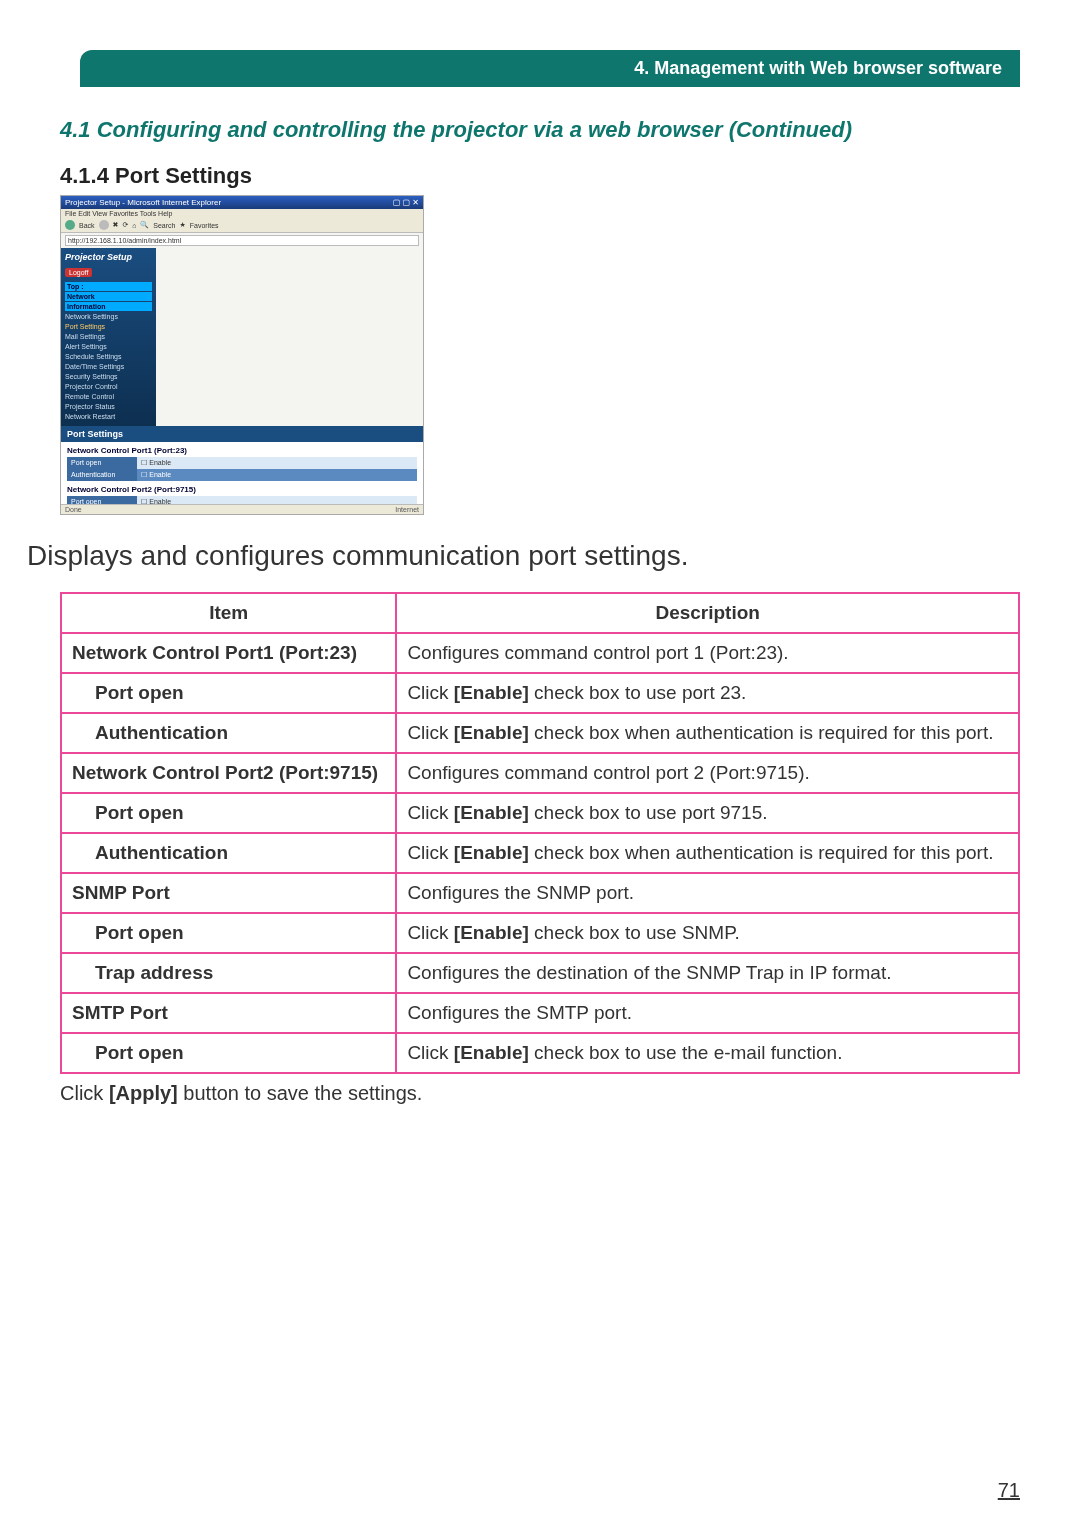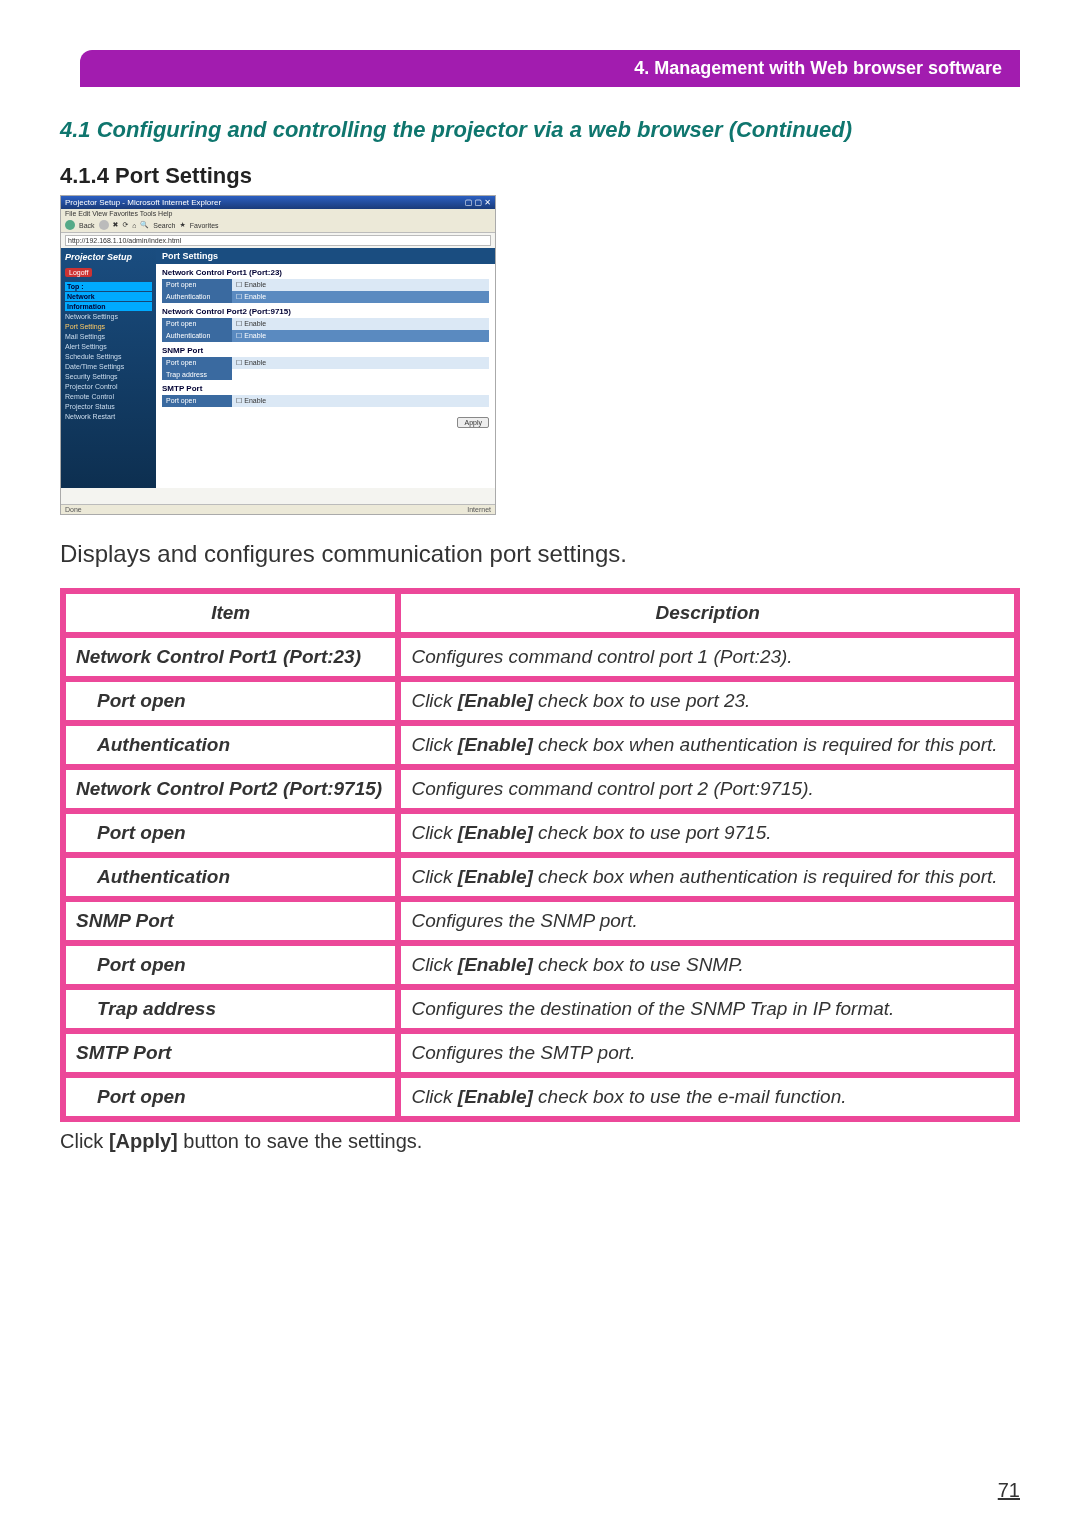--- a/index.html
+++ b/index.html
@@ -5,21 +5,21 @@
   * { box-sizing: border-box; margin: 0; padding: 0; }
   body {
     font-family: Arial, Helvetica, sans-serif;
     width: 1080px;
     height: 1532px;
     background: #ffffff;
     position: relative;
     color: #333;
   }
   .header-bar {
-    background: #a21caf;
+    background: #0f766e;
     color: #fff;
     font-weight: bold;
     padding: 8px 18px;
     border-radius: 12px 0 0 0;
     margin: 50px 60px 0 80px;
     font-size: 18px;
     text-align: right;
   }
   .section-title {
     font-style: italic;
@@ -28,21 +28,21 @@
     margin: 30px 60px 20px 60px;
     color: #0f766e;
   }
   .subsection-title {
     font-weight: bold;
     font-size: 22px;
     margin: 10px 60px 6px 60px;
     color: #222;
   }
   .screenshot {
-    width: 436px;
+    width: 364px;
     height: 320px;
     margin: 0 0 10px 60px;
     border: 1px solid #aaa;
     background: #f4f4f0;
     font-size: 8px;
     position: relative;
     overflow: hidden;
   }
   .ss-titlebar {
     background: linear-gradient(#2b5fc1,#1a3b7a);
@@ -50,21 +50,21 @@
     padding:2px 4px;
     font-size:8px;
     display:flex;
     justify-content:space-between;
   }
   .ss-menubar { background:#ece9d8; padding:1px 4px; font-size:7px; color:#333; }
   .ss-toolbar { background:#ece9d8; padding:2px 4px; font-size:7px; display:flex; gap:4px; align-items:center; border-bottom:1px solid #bbb;}
   .ss-toolbar .circ { width:10px;height:10px;border-radius:50%;background:#5a8; display:inline-block;}
   .ss-toolbar .circg { width:10px;height:10px;border-radius:50%;background:#bbb; display:inline-block;}
   .ss-addr { background:#fff;border:1px solid #bbb;padding:1px 2px;font-size:7px;margin:2px 4px;}
-  .ss-body { display:flex; height:240px;}
+  .ss-body { display:flex; height:240px;flex-direction:column;}
   .ss-side {
     width:95px;
     background: linear-gradient(#1a4d80,#0d2f50);
     color:#fff;
     padding:4px;
     font-size:7px;
   }
   .ss-side .logo { font-weight:bold; font-style:italic; font-size:9px; margin-bottom:6px;}
   .ss-side .logoff { background:#c33;color:#fff;padding:1px 4px;display:inline-block;font-size:7px;border-radius:2px;margin-bottom:4px;}
   .ss-side .hl { background:#0af;color:#003;padding:1px 2px;margin:1px 0;font-weight:bold;}
@@ -75,37 +75,36 @@
   .ss-block { margin:4px 6px;}
   .ss-block .bh { font-weight:bold;font-size:8px;color:#003;margin-bottom:2px;}
   .ss-row { display:flex; font-size:7px;}
   .ss-row .lab { background:#3a6aa0;color:#fff;padding:2px 4px;width:70px;}
   .ss-row .val { background:#dbe8f5;padding:2px 4px;flex:1;}
   .ss-row.alt .val{ background:#5a8ac0;color:#fff;}
   .ss-apply { float:right;margin:6px;font-size:7px;border:1px solid #888;background:#eee;padding:1px 6px;border-radius:2px;}
   .ss-status { position:absolute;bottom:0;left:0;right:0;background:#ece9d8;border-top:1px solid #bbb;font-size:7px;padding:1px 4px;display:flex;justify-content:space-between;color:#555;}
 
   .caption {
-    margin: 25px 60px 20px 60px;
-    font-size: 24px;
+    margin: 25px 60px 20px 27px;
+    font-size: 28px;
     color:#333;
   }
   table.spec {
     border-collapse: collapse;
     width: calc(100% - 120px);
     margin: 0 60px;
     font-size: 19px;
     color:#333;
   }
   table.spec th, table.spec td {
-    border: 6px solid #ec4899;
+    border: 2px solid #ec4899;
     padding: 8px 10px;
     text-align: left;
     vertical-align: middle;
-    font-style: italic;
   }
   table.spec th { font-weight: bold; text-align:center; }
   table.spec .indent-cell { width: 24px; border-right:none;}
   table.spec .item-sub { border-left:none; font-weight:bold;}
   table.spec .item-main { font-weight:bold;}
   .footer-text {
     margin: 8px 60px;
     font-size: 20px;
   }
   .page-num {

